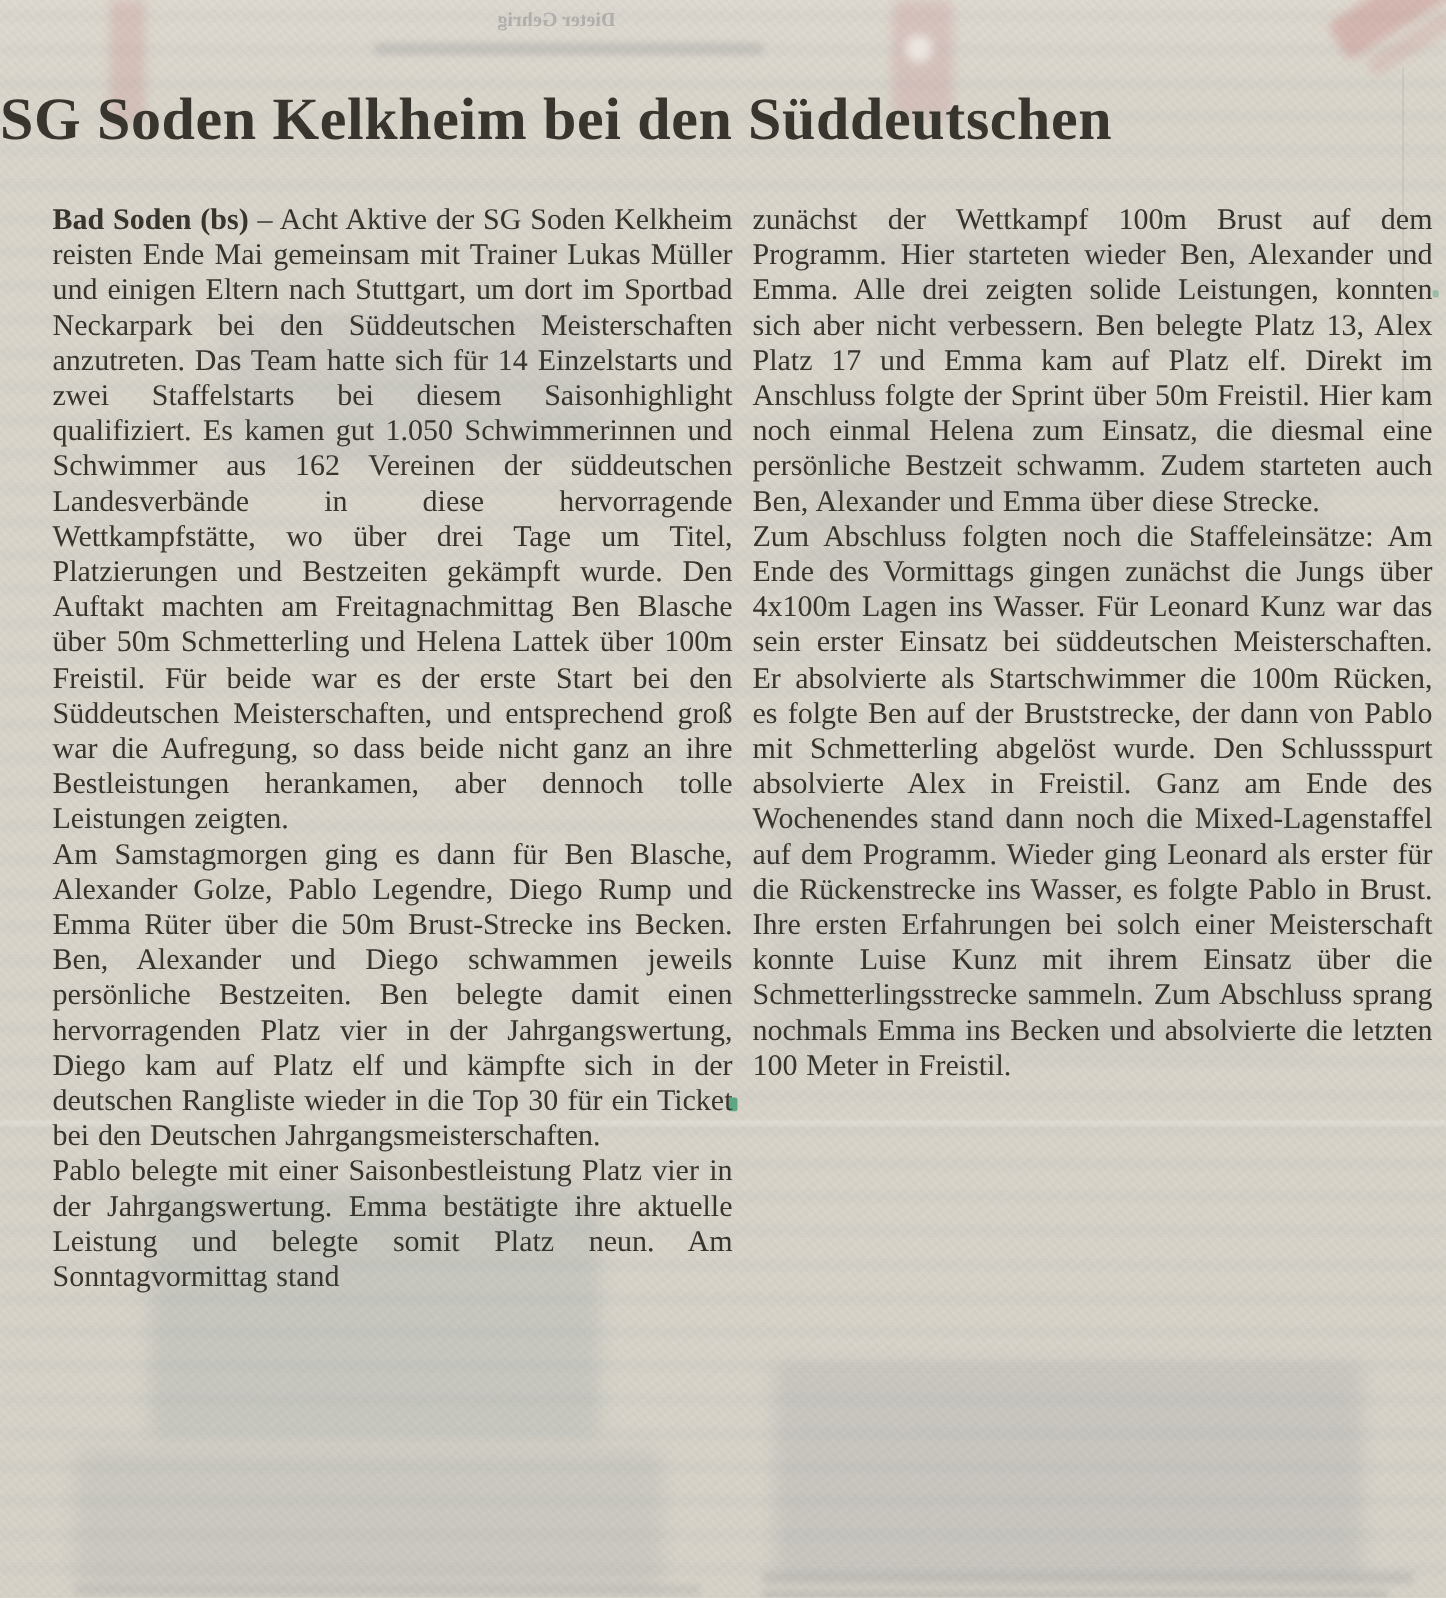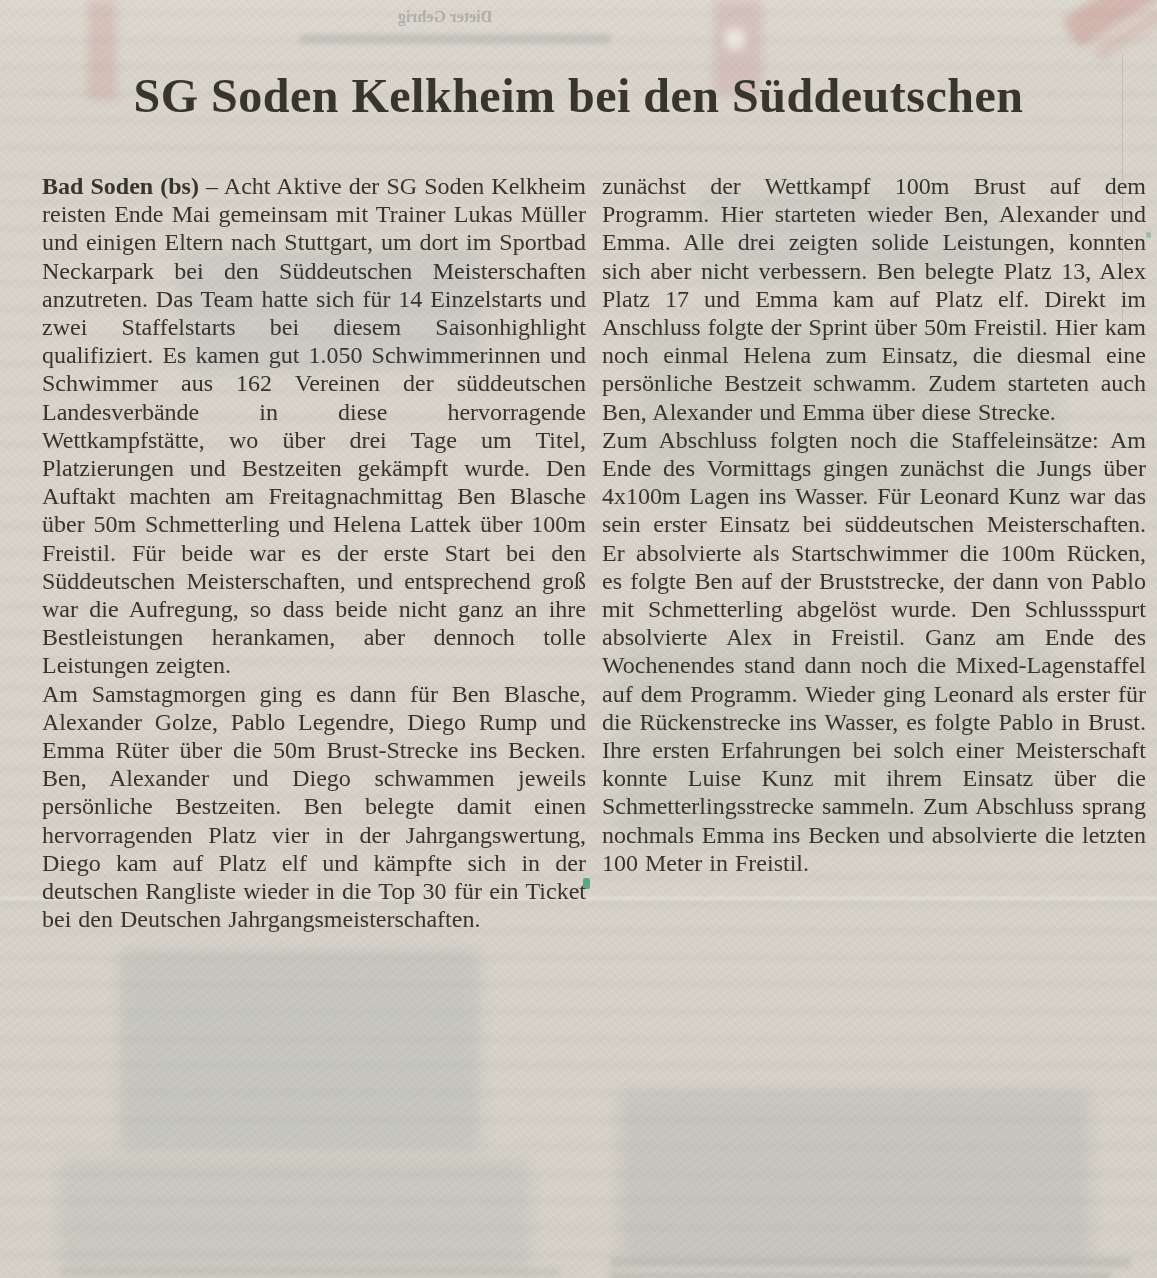--- a/index.html
+++ b/index.html
@@ -89,30 +89,30 @@
     background: rgba(110,115,122,0.18);
     filter: blur(2.5px);
     pointer-events: none;
   }
 
   .headline {
     position: absolute;
     top: 36px;
     left: 0;
     width: 100%;
-    text-align: center;
+    text-align: left;
     font-weight: 700;
     font-size: 48px;
     line-height: 56px;
     color: #38342e;
     letter-spacing: 0.5px;
   }
   .columns {
     position: absolute;
-    top: 172px;
+    top: 162px;
     left: 42px;
     width: 1104px;
     display: flex;
     gap: 16px;
   }
   .col {
     width: 544px;
     text-align: justify;
     text-justify: inter-word;
     font-size: 24px;
@@ -163,18 +163,19 @@
 <div class="bleed-bar" style="left:610px; top:1272px; width:500px; height:8px;"></div>
 
 <h1 class="headline">
   <span style="display:block;">SG Soden Kelkheim bei den Süddeutschen</span>
 </h1>
 
 <div class="columns">
   <div class="col" lang="de">
     <p><span class="lead-in">Bad Soden (bs)</span> <span>– Acht Aktive der SG Soden Kelkheim reisten Ende Mai gemeinsam mit Trainer Lukas Müller und einigen Eltern nach Stuttgart, um dort im Sportbad Neckarpark bei den Süddeutschen Meisterschaften anzutreten. Das Team hatte sich für 14 Einzelstarts und zwei Staffelstarts bei diesem Saisonhighlight qualifiziert. Es kamen gut 1.050 Schwimmerinnen und Schwimmer aus 162 Vereinen der süddeutschen Landesverbände in diese hervorragende Wettkampfstätte, wo über drei Tage um Titel, Platzierungen und Bestzeiten gekämpft wurde. Den Auftakt machten am Freitagnachmittag Ben Blasche über 50m Schmetterling und Helena Lattek über 100m Freistil. Für beide war es der erste Start bei den Süddeutschen Meisterschaften, und entsprechend groß war die Aufregung, so dass beide nicht ganz an ihre Bestleistungen herankamen, aber dennoch tolle Leistungen zeigten.</span></p>
     <p>Am Samstagmorgen ging es dann für Ben Blasche, Alexander Golze, Pablo Legendre, Diego Rump und Emma Rüter über die 50m Brust-Strecke ins Becken. Ben, Alexander und Diego schwammen jeweils persönliche Bestzeiten. Ben belegte damit einen hervorragenden Platz vier in der Jahrgangswertung, Diego kam auf Platz elf und kämpfte sich in der deutschen Rangliste wieder in die Top 30 für ein Ticket bei den Deutschen Jahrgangsmeisterschaften.</p>
+    <p>Pablo belegte mit einer Saisonbestleistung Platz vier in der Jahrgangswertung. Emma bestätigte ihre aktuelle Leistung und belegte somit Platz neun. Am Sonntagvormittag stand</p>
   </div>
   <div class="col" lang="de">
     <p>zunächst der Wettkampf 100m Brust auf dem Programm. Hier starteten wieder Ben, Alexander und Emma. Alle drei zeigten solide Leistungen, konnten sich aber nicht verbessern. Ben belegte Platz 13, Alex Platz 17 und Emma kam auf Platz elf. Direkt im Anschluss folgte der Sprint über 50m Freistil. Hier kam noch einmal Helena zum Einsatz, die diesmal eine persönliche Bestzeit schwamm. Zudem starteten auch Ben, Alexander und Emma über diese Strecke.</p>
     <p>Zum Abschluss folgten noch die Staffeleinsätze: Am Ende des Vormittags gingen zunächst die Jungs über 4x100m Lagen ins Wasser. Für Leonard Kunz war das sein erster Einsatz bei süddeutschen Meisterschaften. Er absolvierte als Startschwimmer die 100m Rücken, es folgte Ben auf der Bruststrecke, der dann von Pablo mit Schmetterling abgelöst wurde. Den Schlussspurt absolvierte Alex in Freistil. Ganz am Ende des Wochenendes stand dann noch die Mixed-Lagenstaffel auf dem Programm. Wieder ging Leonard als erster für die Rückenstrecke ins Wasser, es folgte Pablo in Brust. Ihre ersten Erfahrungen bei solch einer Meisterschaft konnte Luise Kunz mit ihrem Einsatz über die Schmetterlingsstrecke sammeln. Zum Abschluss sprang nochmals Emma ins Becken und absolvierte die letzten 100 Meter in Freistil.</p>
   </div>
 </div>
 
 </body></html>

